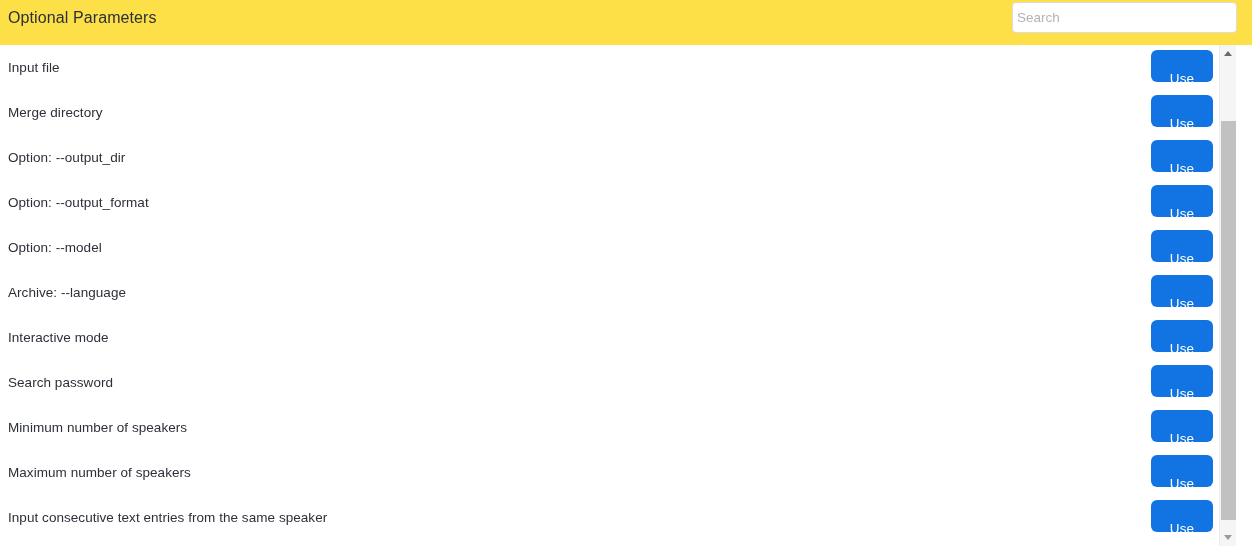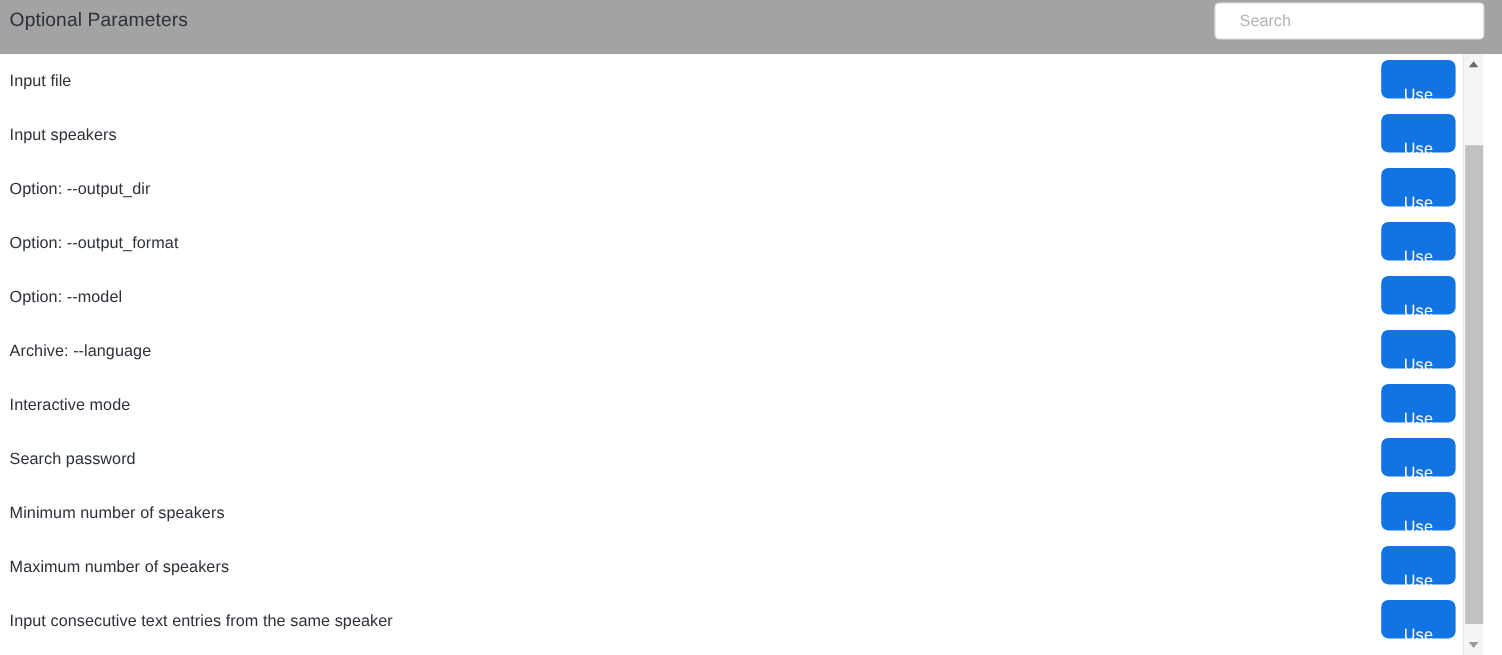--- a/index.html
+++ b/index.html
@@ -24,21 +24,21 @@
     background: #ffffff;
   }
 
   
   .header {
     position: absolute;
     left: 0;
     top: 0;
     width: 1252px;
     height: 45px;
-    background: #a3a3a3;
+    background: #fde047;
   }
   .header-title {
     position: absolute;
     left: 8px;
     top: 8px;
     font-size: 16px;
     line-height: 20px;
     font-weight: 400;
     color: #2c3038;
     letter-spacing: 0.1px;
@@ -51,21 +51,21 @@
     width: 225px;
     height: 31px;
   }
   .search-input {
     width: 100%;
     height: 100%;
     box-sizing: border-box;
     border: 1px solid #dcdcdc;
     border-radius: 4px;
     background: #ffffff;
-    padding: 0 20px;
+    padding: 0 4px;
     font-family: "Liberation Sans", "DejaVu Sans", sans-serif;
     font-size: 13.5px;
     color: #2c3038;
     outline: none;
   }
   .search-input::placeholder {
     color: #b3b3b3;
     opacity: 1;
   }
 
@@ -175,21 +175,21 @@
     </div>
   </div>
 
   <div class="list-region">
     <div class="list-inner" id="list-inner">
         <div class="row">
           <div class="row-label">Input file</div>
           <button class="use-button">Use</button>
         </div>
         <div class="row">
-          <div class="row-label">Input speakers</div>
+          <div class="row-label">Merge directory</div>
           <button class="use-button">Use</button>
         </div>
         <div class="row">
           <div class="row-label">Option: --output_dir</div>
           <button class="use-button">Use</button>
         </div>
         <div class="row">
           <div class="row-label">Option: --output_format</div>
           <button class="use-button">Use</button>
         </div>

